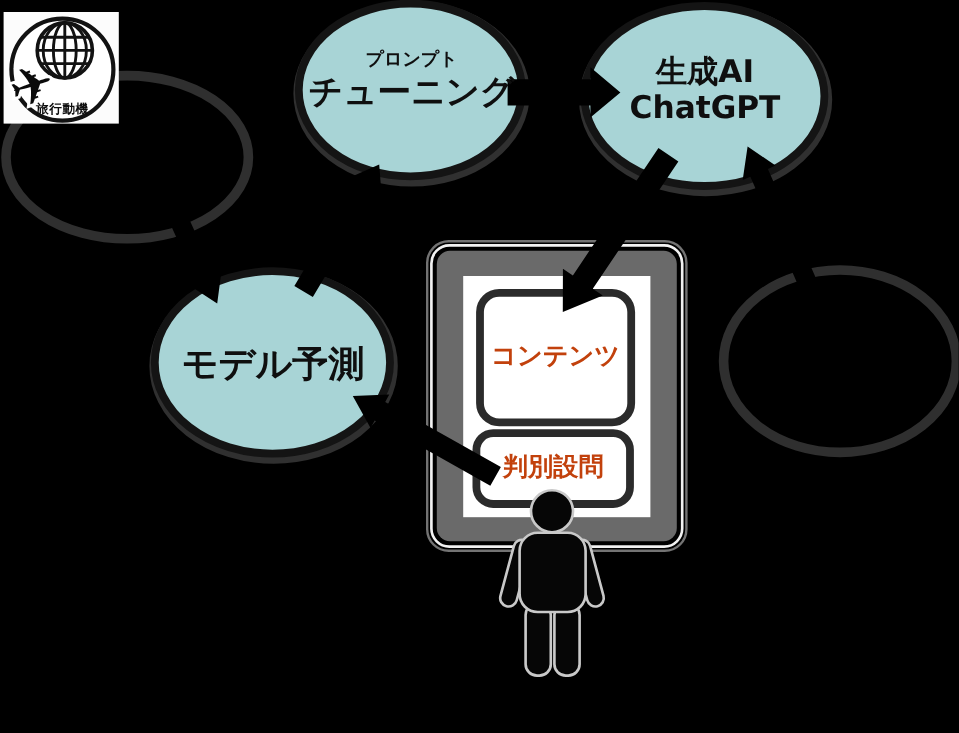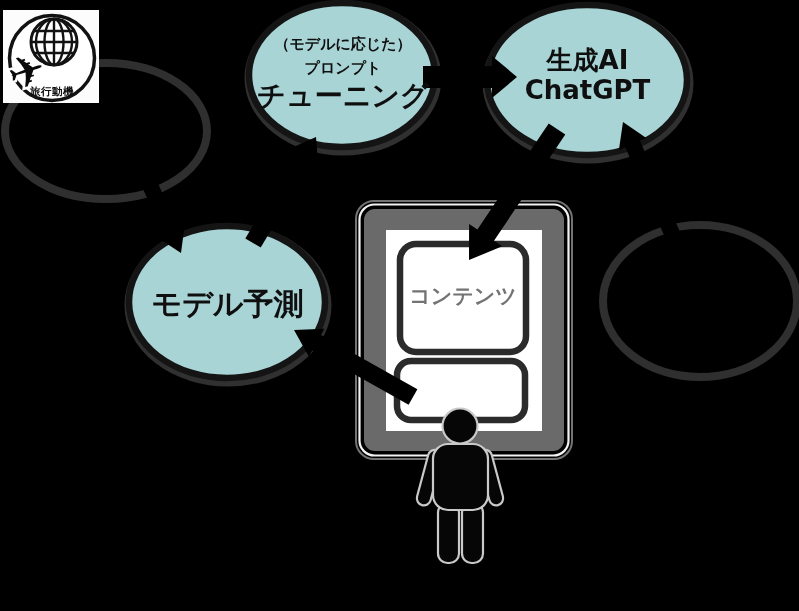--- a/index.html
+++ b/index.html
@@ -13,21 +13,21 @@
     line-height:1.15; white-space:nowrap;
   }
   .prompt-label { left:242px; top:35px; width:202px; }
   .prompt-label .l1 { font-size:15px; line-height:19px; }
   .prompt-label .l2 { font-size:15px; line-height:28px; }
   .prompt-label .l3 { font-size:28px; line-height:28px; }
   .genai-label { left:487px; top:45px; width:201px; font-size:26px; line-height:30px; }
   .model-label { left:127px; top:287px; width:201px; font-size:30px; }
   .box-label {
     position:absolute; display:flex; align-items:center; justify-content:center;
-    color:#737373; font-weight:bold;
+    color:#c2410c; font-weight:bold;
   }
   .content-label { left:400px; top:244px; width:126px; height:104px; font-size:21px; }
   .question-label { left:397px; top:359px; width:128px; height:59px; font-size:21px; }
   .travel-label { left:5px; top:85px; width:94px; font-size:10.5px; letter-spacing:0.5px; }
 </style>
 </head>
 <body>
 
 <div class="stage">
 
@@ -88,30 +88,30 @@
       <rect x="429" y="450" width="14" height="57" rx="7" transform="rotate(15 436 453)"></rect>
       <rect x="477" y="450" width="14" height="57" rx="7" transform="rotate(-15 484 453)"></rect>
       <rect x="438" y="503" width="21" height="60" rx="9.5"></rect>
       <rect x="462" y="503" width="21" height="60" rx="9.5"></rect>
       <rect x="433" y="444" width="55" height="66" rx="15"></rect>
       <circle cx="460" cy="426" r="17.5"></circle>
     </g>
   </svg>
 
   <div class="label prompt-label">
-    <div class="l1">（モデルに応じた）</div>
     <div class="l2">プロンプト</div>
     <div class="l3">チューニング</div>
   </div>
 
   <div class="label genai-label">
     <div>生成AI</div>
     <div>ChatGPT</div>
   </div>
 
   <div class="label model-label">モデル予測</div>
 
   <div class="box-label content-label">コンテンツ</div>
 
+  <div class="box-label question-label">判別設問</div>
 
   <div class="label travel-label">旅行動機</div>
 
 </div>
 
 </body></html>

